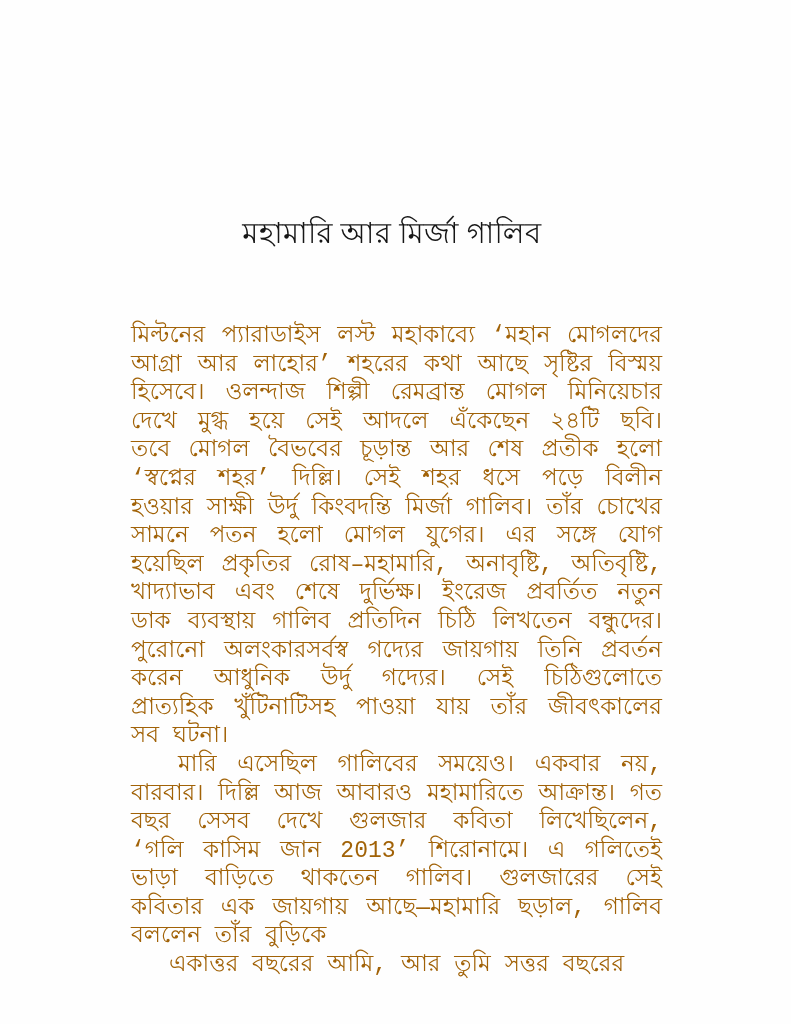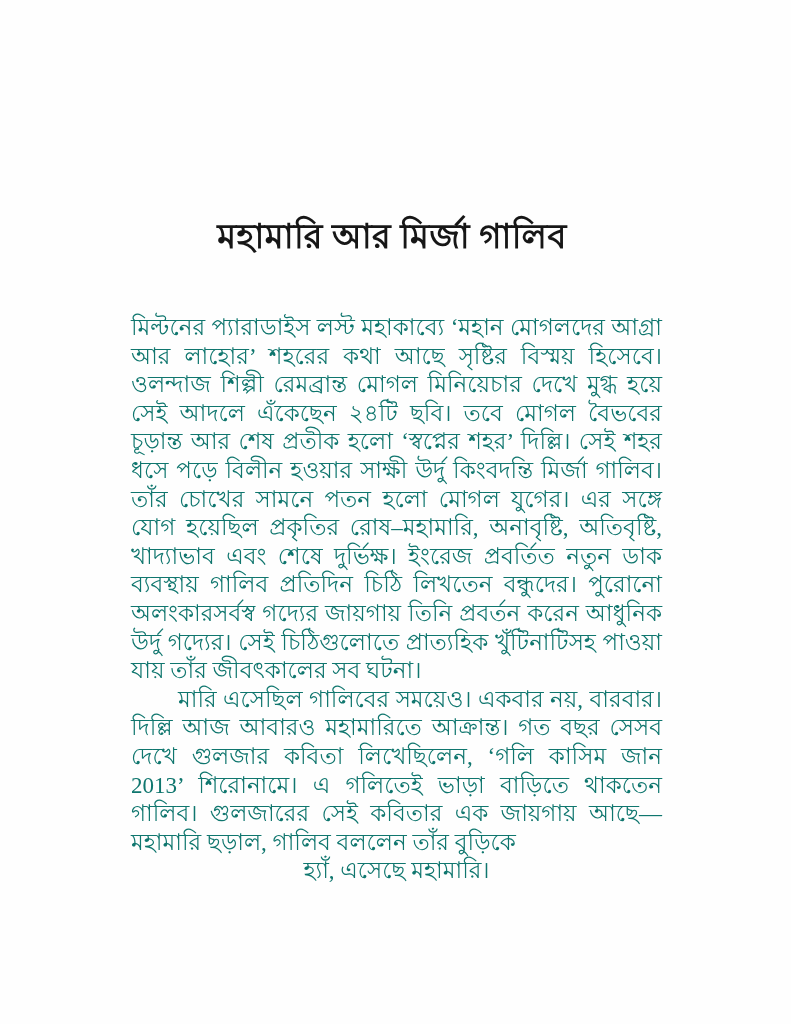--- a/index.html
+++ b/index.html
@@ -16,34 +16,35 @@
     width: 791px;
     height: 1024px;
     background: #fefefe;
   }
   .chapter-title {
     position: absolute;
     top: 210px;
     left: 0;
     width: 784px;
     text-align: center;
-    font-size: 34px;
-    font-weight: bold;
+    font-size: 29px;
+    font-weight: normal;
     letter-spacing: 0.5px;
     color: #161616;
   }
   .text-block {
     position: absolute;
-    top: 314px;
+    top: 322px;
     left: 131px;
     width: 531px;
     font-size: 23px;
     line-height: 28.6px;
     text-align: justify;
-    color: #0f766e;
+    color: #a16207;
+    font-family: Liberation Mono, monospace;
   }
   .para { margin: 0; }
   .para.indented { text-indent: 47px; }
   .verse {
     margin-top: 0;
     text-align: center;
   }
   .verse-line {
     display: block;
     line-height: 28.6px;
@@ -56,18 +57,18 @@
 
   <h1 class="chapter-title">মহামারি আর মির্জা গালিব</h1>
 
   <div class="text-block">
 
     <p class="para">মিল্টনের প্যারাডাইস লস্ট মহাকাব্যে ‘মহান মোগলদের আগ্রা আর লাহোর’ শহরের কথা আছে সৃষ্টির বিস্ময় হিসেবে। ওলন্দাজ শিল্পী রেমব্রান্ত মোগল মিনিয়েচার দেখে মুগ্ধ হয়ে সেই আদলে এঁকেছেন ২৪টি ছবি। তবে মোগল বৈভবের চূড়ান্ত আর শেষ প্রতীক হলো ‘স্বপ্নের শহর’ দিল্লি। সেই শহর ধসে পড়ে বিলীন হওয়ার সাক্ষী উর্দু কিংবদন্তি মির্জা গালিব। তাঁর চোখের সামনে পতন হলো মোগল যুগের। এর সঙ্গে যোগ হয়েছিল প্রকৃতির রোষ–মহামারি, অনাবৃষ্টি, অতিবৃষ্টি, খাদ্যাভাব এবং শেষে দুর্ভিক্ষ। ইংরেজ প্রবর্তিত নতুন ডাক ব্যবস্থায় গালিব প্রতিদিন চিঠি লিখতেন বন্ধুদের। পুরোনো অলংকারসর্বস্ব গদ্যের জায়গায় তিনি প্রবর্তন করেন আধুনিক উর্দু গদ্যের। সেই চিঠিগুলোতে প্রাত্যহিক খুঁটিনাটিসহ পাওয়া যায় তাঁর জীবৎকালের সব ঘটনা।</p>
 
     <p class="para indented">মারি এসেছিল গালিবের সময়েও। একবার নয়, বারবার। দিল্লি আজ আবারও মহামারিতে আক্রান্ত। গত বছর সেসব দেখে গুলজার কবিতা লিখেছিলেন, ‘গলি কাসিম জান 2013’ শিরোনামে। এ গলিতেই ভাড়া বাড়িতে থাকতেন গালিব। গুলজারের সেই কবিতার এক জায়গায় আছে—মহামারি ছড়াল, গালিব বললেন তাঁর বুড়িকে</p>
 
     <div class="verse">
-      <span class="verse-line">হ্যাঁ, এসেছে মহামারি।</span>
+      <span class="verse-line">একাত্তর বছরের আমি, আর তুমি সত্তর বছরের</span>
     </div>
 
   </div>
 
 </div>
 
 </body></html>

